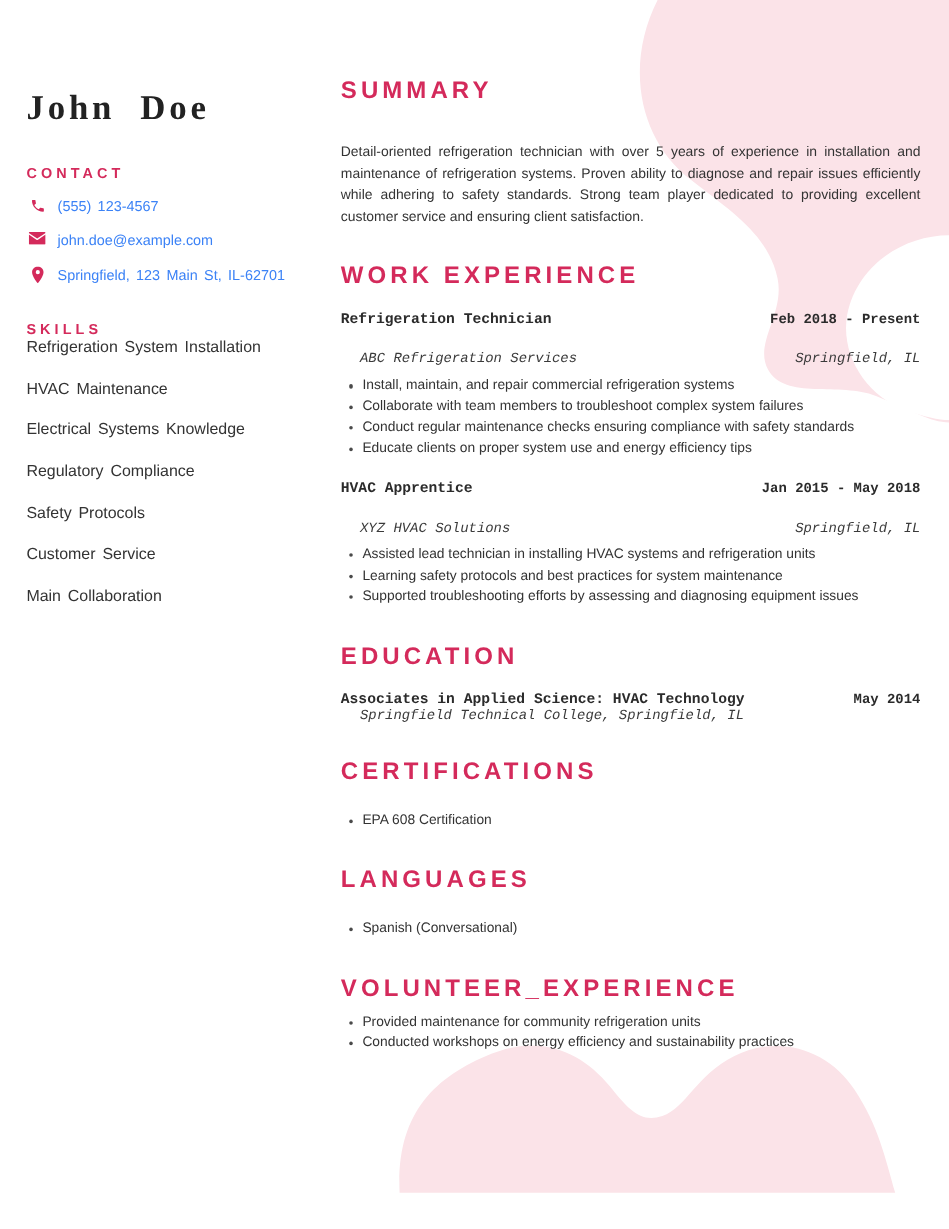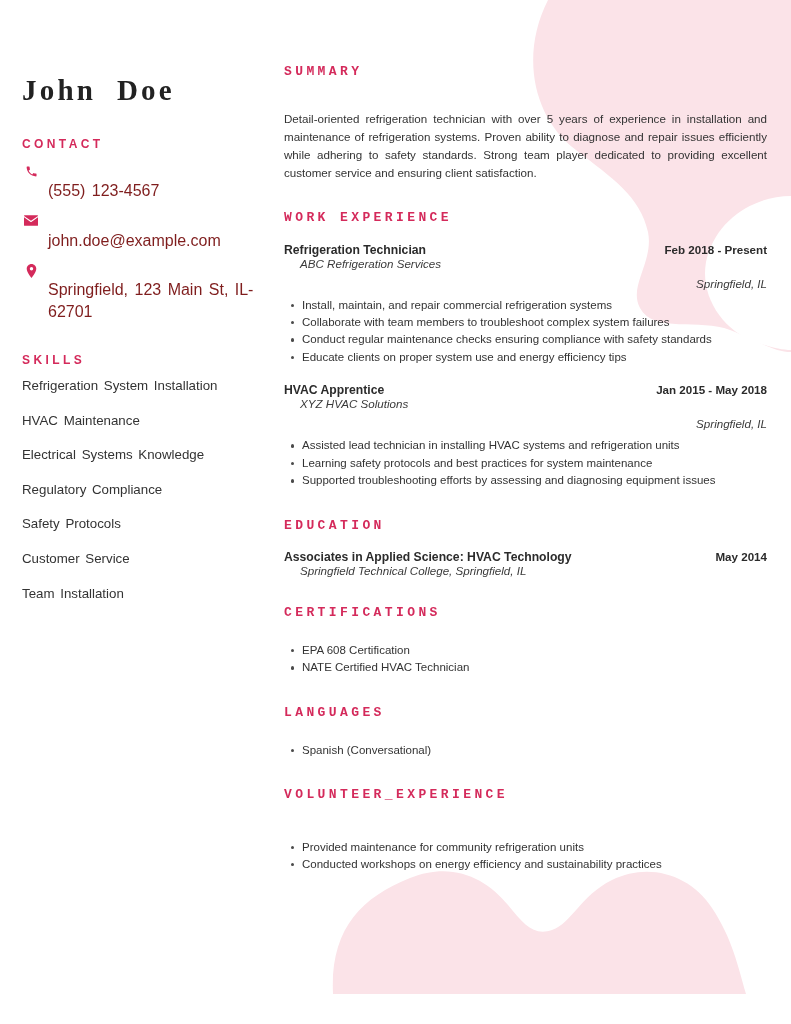--- a/index.html
+++ b/index.html
@@ -63,48 +63,47 @@
 
   
   .sec-head {
     color: #D42A5B;
     font-weight: bold;
     letter-spacing: 3.4px;
     font-size: 12px;
     line-height: 1.2;
   }
   .left-col .sec-head { margin-top: 30px; }
-  .right-col .sec-head { font-size: 13px; font-family: Liberation Mono, monospace; }
+  .right-col .sec-head { font-size: 20px; }
 
   
   .contact-list { margin-top: 13px; }
   .contact-row {
     display: flex;
     align-items: flex-start;
     margin-bottom: 12px;
   }
   .contact-icon {
     width: 18px;
     min-width: 18px;
     margin-right: 8px;
     padding-top: 1px;
     display: flex;
     justify-content: center;
   }
   .contact-icon svg { display: block; }
   .contact-text {
-    font-size: 16px;
-    color: #7f1d1d;
+    font-size: 12px;
+    color: #3b82f6;
     line-height: 1.35;
     word-spacing: 2px;
-    margin-top: 16px;
-  }
-
-  
-  .skills-list { margin-top: 11px; }
+  }
+
+  
+  .skills-list { }
   .skill-item {
     font-size: 13.3px;
     color: #333333;
     margin-bottom: 18px;
     word-spacing: 2px;
     line-height: 1.25;
   }
 
   
   .right-col .block { margin-top: 0; }
@@ -114,21 +113,22 @@
     line-height: 1.56;
     color: #333333;
     text-align: justify;
   }
   .gap-lg { height: 28px; }
 
   .entry { margin-top: 14px; }
   .entry-line {
     display: flex;
     justify-content: space-between;
-    align-items: flex-start;
+    align-items: flex-end;
+    font-family: Liberation Mono, monospace;
   }
   .entry-title {
     font-size: 12.2px;
     font-weight: bold;
     color: #2b2b2b;
   }
   .entry-date {
     font-size: 11.6px;
     font-weight: bold;
     color: #2b2b2b;
@@ -241,21 +241,21 @@
 
       <div class="sec-head">SKILLS</div>
 
       <div class="skills-list">
         <div class="skill-item">Refrigeration  System  Installation</div>
         <div class="skill-item">HVAC  Maintenance</div>
         <div class="skill-item">Electrical  Systems  Knowledge</div>
         <div class="skill-item">Regulatory  Compliance</div>
         <div class="skill-item">Safety  Protocols</div>
         <div class="skill-item">Customer  Service</div>
-        <div class="skill-item">Team  Installation</div>
+        <div class="skill-item">Main  Collaboration</div>
       </div>
 
     </div>
 
     <div class="right-col">
 
       <div style="height:64px"></div>
 
       <div class="block">
         <div class="sec-head">SUMMARY</div>
@@ -315,38 +315,37 @@
           </div>
         </div>
       </div>
 
       <div class="gap-lg"></div>
 
       <div class="block">
         <div class="sec-head">CERTIFICATIONS</div>
         <ul class="bullets" style="margin-top:21px">
           <li>EPA 608 Certification</li>
-          <li>NATE Certified HVAC Technician</li>
         </ul>
       </div>
 
       <div class="gap-lg"></div>
 
       <div class="block">
         <div class="sec-head">LANGUAGES</div>
         <ul class="bullets" style="margin-top:21px">
           <li>Spanish (Conversational)</li>
         </ul>
       </div>
 
       <div class="gap-lg"></div>
 
       <div class="block">
         <div class="sec-head">VOLUNTEER_EXPERIENCE</div>
-        <ul class="bullets" style="margin-top:36px">
+        <ul class="bullets" style="margin-top:8px">
           <li>Provided maintenance for community refrigeration units</li>
           <li>Conducted workshops on energy efficiency and sustainability practices</li>
         </ul>
       </div>
 
     </div>
   </div>
 </div>
 
 </body></html>

